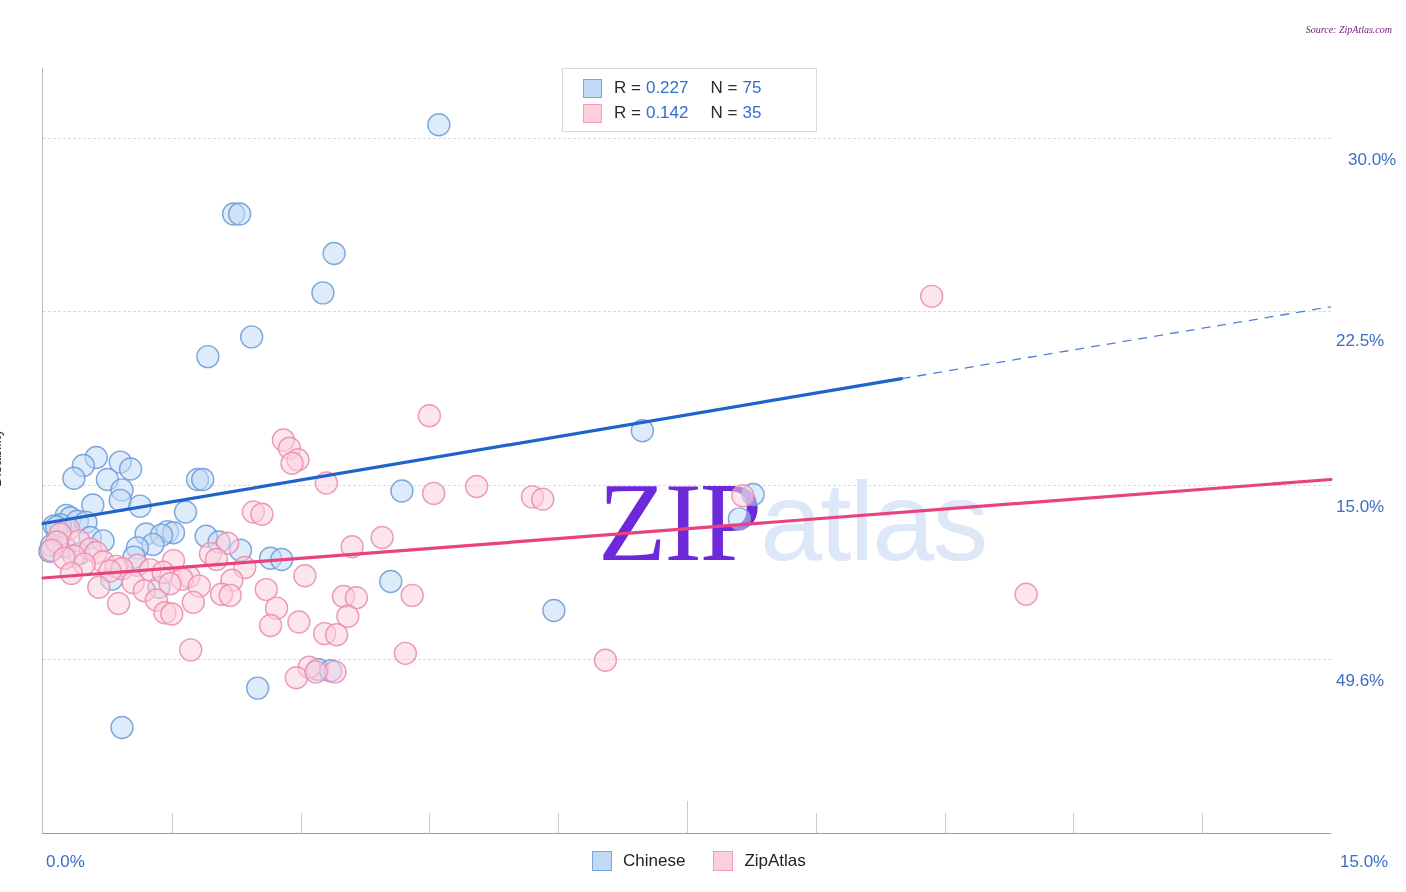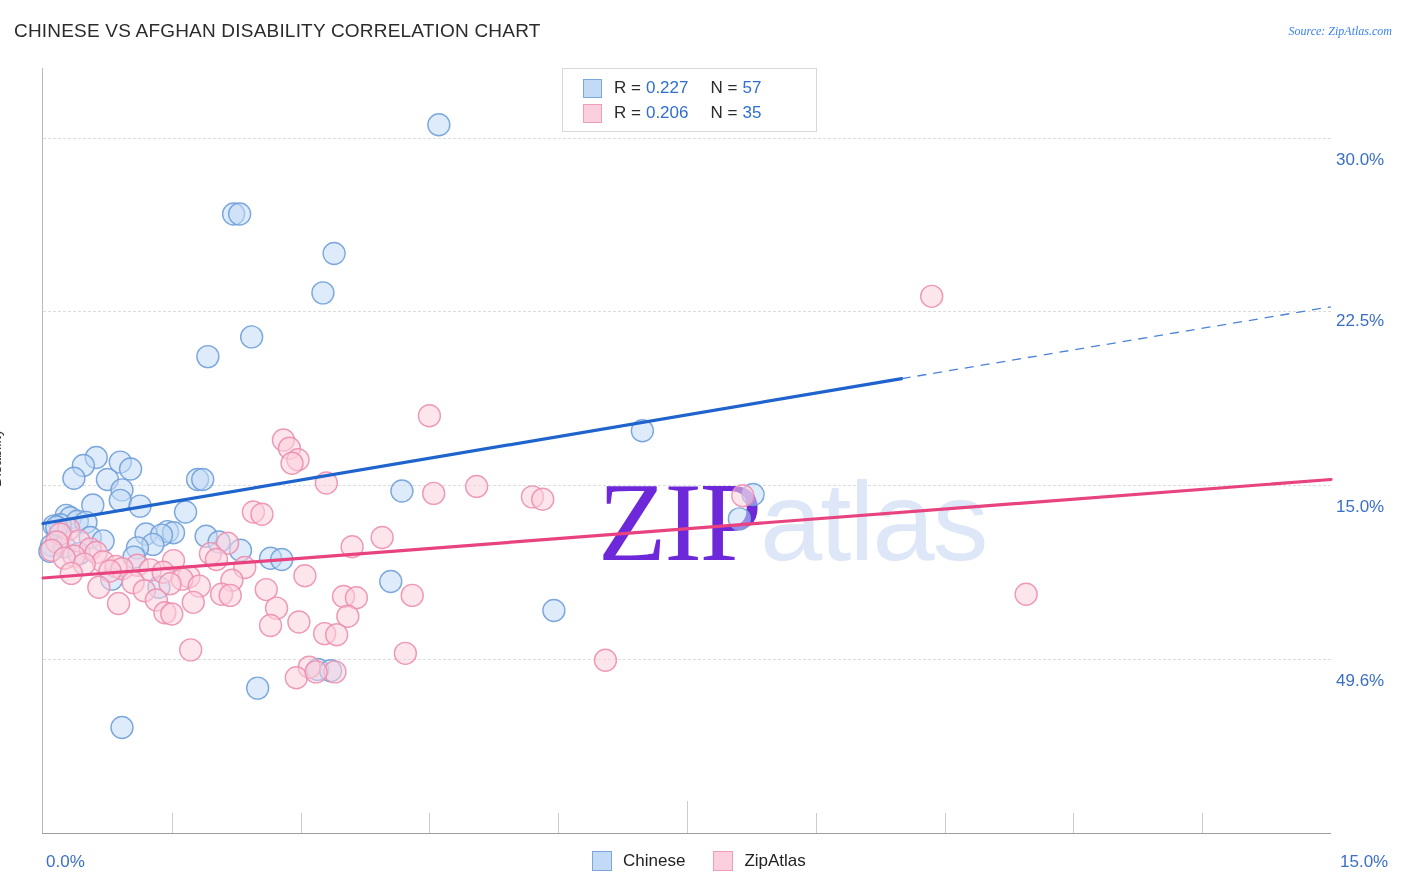--- a/index.html
+++ b/index.html
@@ -26,23 +26,23 @@
     font-size: 19px;
     letter-spacing: 0.2px;
     color: #2b2b2b;
     font-weight: 400;
     white-space: nowrap;
   }
   .chart-source {
     position: absolute;
     right: 14px;
     top: 24px;
-    font-size: 12px;
+    font-size: 10px;
     font-style: italic;
-    color: #3b82f6;
+    color: #701a75;
     font-family: "Liberation Serif", serif;
     white-space: nowrap;
   }
   
   .plot-area {
     position: absolute;
     left: 43px;
     top: 68px;
     width: 1288px;
     height: 765px;
@@ -193,21 +193,20 @@
   .series-name {
     font-size: 17px;
     color: #222;
   }
 </style>
 </head>
 <body>
 
 <div id="root">
 
-  <div class="chart-title">CHINESE VS AFGHAN DISABILITY CORRELATION CHART</div>
   <div class="chart-source">Source: ZipAtlas.com</div>
 
   <div class="axis-left"></div>
   <div class="axis-bottom"></div>
 
   <div class="ylabel-text">Disability</div>
 
   <div class="plot-area">
     <div id="gridlines">
         <div class="gridline" style="top: 69.5455px;"></div>
@@ -366,42 +365,42 @@
           <circle cx="253.31" cy="609.68" r="11" fill="#fbcfdd" fill-opacity="0.55" stroke="#ec8fb0" stroke-width="1.4" stroke-opacity="0.9"></circle>
           <circle cx="273.06" cy="603.89" r="11" fill="#fbcfdd" fill-opacity="0.55" stroke="#ec8fb0" stroke-width="1.4" stroke-opacity="0.9"></circle>
         </g>
         <line x1="0.00" y1="455.52" x2="858.67" y2="310.64" stroke="#1f63cc" stroke-width="3.2" stroke-linecap="round"></line>
         <line x1="858.67" y1="310.64" x2="1288.00" y2="238.77" stroke="#4d82d8" stroke-width="1.3" stroke-dasharray="9 7"></line>
         <line x1="0.00" y1="510.00" x2="1288.00" y2="411.48" stroke="#e8437f" stroke-width="3.2" stroke-linecap="round"></line>
       </svg>
   </div>
 
   <div id="ytick-labels">
-      <div class="ytick-label" style="top: 149.545px;">30.0%</div>
-      <div class="ytick-label" style="top: 311px;">22.5%</div>
+      <div class="ytick-label" style="top: 149.545px; margin-left: 12px;">30.0%</div>
+      <div class="ytick-label" style="top: 331px;">22.5%</div>
       <div class="ytick-label" style="top: 497.273px;">15.0%</div>
       <div class="ytick-label" style="top: 671.136px;">49.6%</div>
     </div>
 
   <div class="xtick-label" id="x-label-min">0.0%</div>
   <div class="xtick-label" id="x-label-max">15.0%</div>
 
   <div class="stats-legend">
     <div class="stats-row row0">
       <span class="swatch swatch-blue"></span>
       <span class="stat-label">R =</span>
       <span class="stat-value">0.227</span>
       <span class="stat-gap"></span>
       <span class="stat-label">N =</span>
-      <span class="stat-value">57</span>
+      <span class="stat-value">75</span>
     </div>
     <div class="stats-row row1">
       <span class="swatch swatch-pink"></span>
       <span class="stat-label">R =</span>
-      <span class="stat-value">0.206</span>
+      <span class="stat-value">0.142</span>
       <span class="stat-gap"></span>
       <span class="stat-label">N =</span>
       <span class="stat-value">35</span>
     </div>
   </div>
 
   <div class="series-legend">
     <div class="series-item">
       <span class="swatch swatch-blue"></span>
       <span class="series-name">Chinese</span>

